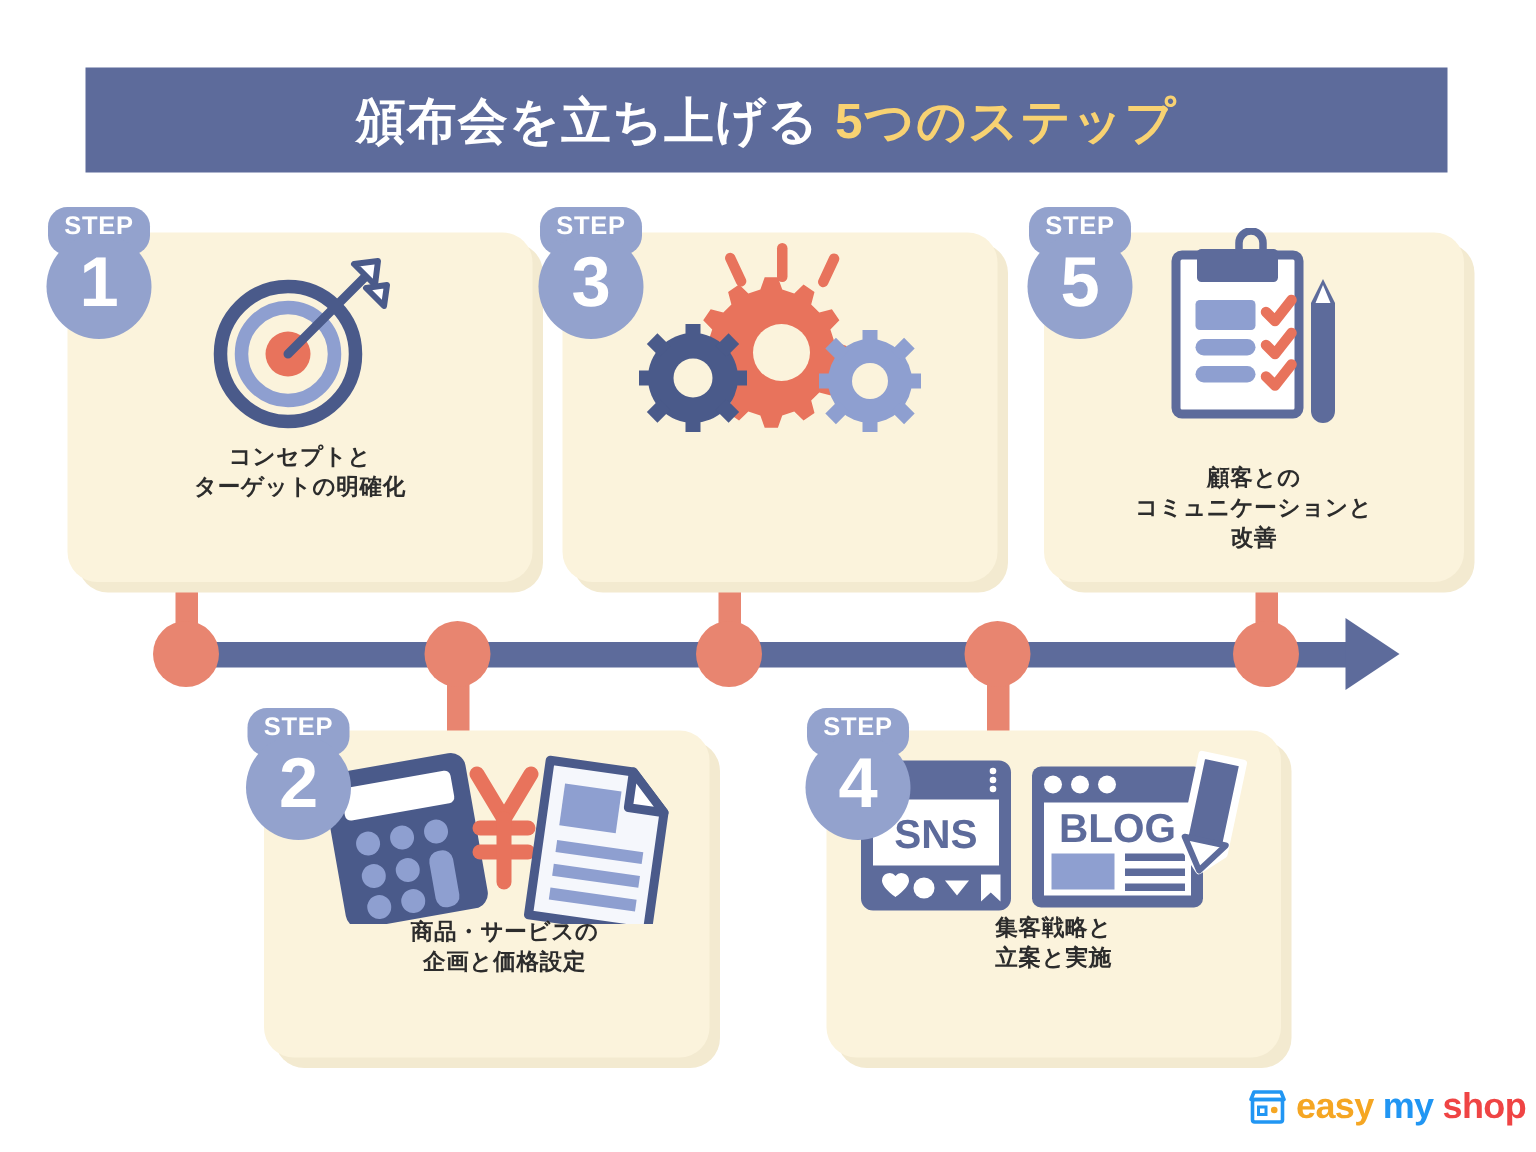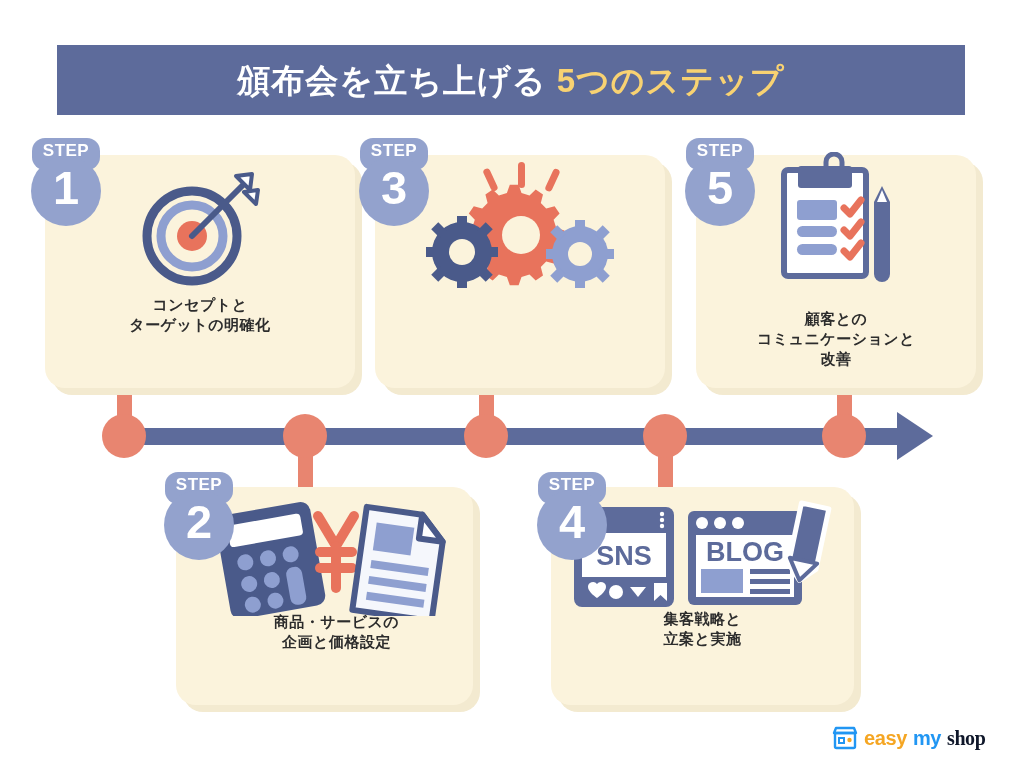--- a/index.html
+++ b/index.html
@@ -121,28 +121,28 @@
 
   
   .logo {
     position: absolute;
     left: 832px; top: 726px;
     display: flex;
     align-items: center;
     gap: 6px;
   }
   .logo-word {
-    font-size: 20px;
+    font-size: 24px;
     font-weight: bold;
     letter-spacing: -0.4px;
     line-height: 1;
   }
   .logo-easy { color: #f5a623; }
   .logo-my { color: #2196f3; }
-  .logo-shop { color: #0f172a; font-family: Liberation Serif, serif; }
+  .logo-shop { color: #ef4444; }
 </style>
 </head>
 <body>
 
 <div id="stage">
 
   <div class="title-banner">
     <div class="title-text"><span>頒布会を立ち上げる </span><span class="title-accent">5つのステップ</span></div>
   </div>
 

